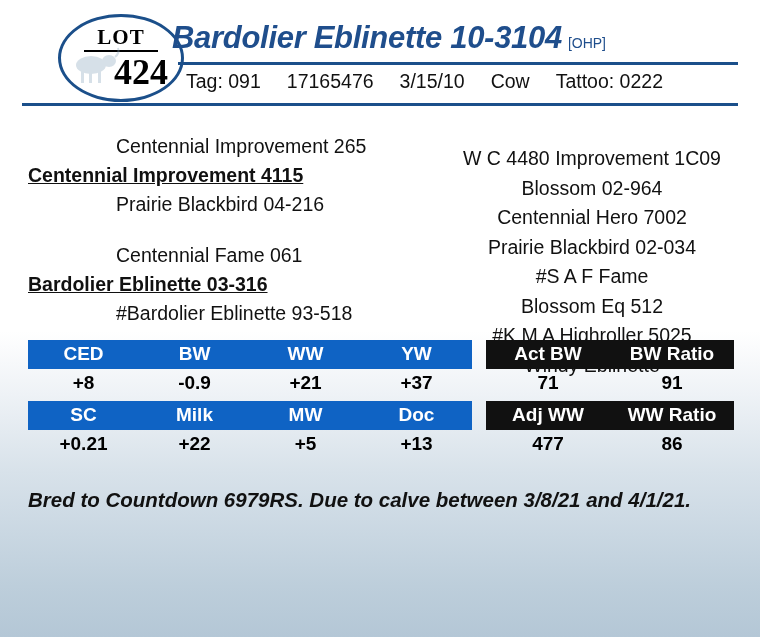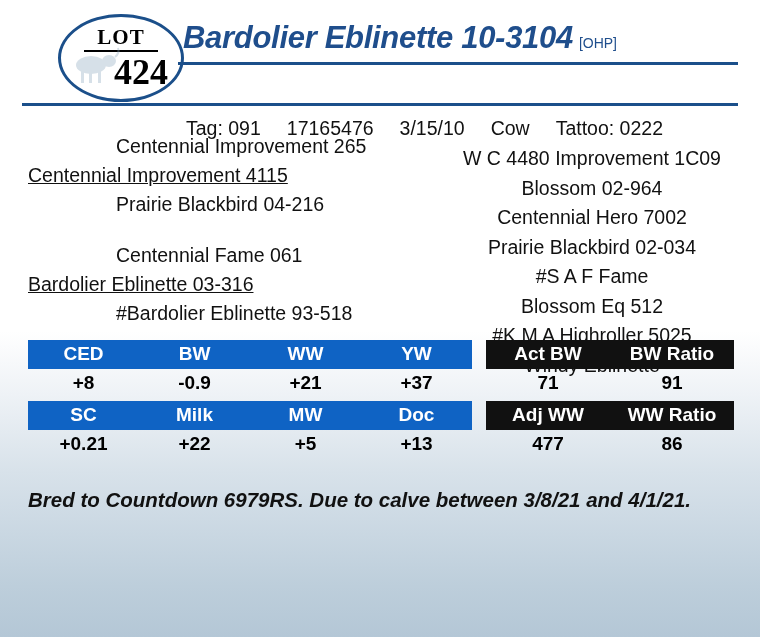--- a/index.html
+++ b/index.html
@@ -87,21 +87,21 @@
     left: 10px;
     top: 26px;
     width: 52px;
     height: 44px;
     opacity: .35;
     pointer-events: none;
   }
 
   .title-row {
     position: absolute;
-    left: 183px;
+    left: 172px;
     top: 20px;
     display: flex;
     align-items: baseline;
     gap: 6px;
   }
   .title-main {
     font-family: "Liberation Sans", sans-serif;
     font-weight: bold;
     font-style: italic;
     font-size: 31px;
@@ -134,21 +134,21 @@
   .tag-row {
     position: absolute;
     left: 186px;
     top: 70px;
     font-size: 19.5px;
     color: #111;
     white-space: nowrap;
     display: flex;
     gap: 26px;
   }
-  .tag-row span { white-space: nowrap; margin-top: 47px; }
+  .tag-row span { white-space: nowrap; }
 
   
   .pedigree {
     position: relative;
     margin-top: 8px;
     height: 228px;
   }
   .ped-left {
     position: absolute;
     left: 28px;
@@ -163,21 +163,21 @@
     text-align: center;
   }
   .ped-line {
     font-size: 19.5px;
     line-height: 29px;
     color: #111;
     white-space: nowrap;
   }
   .ped-line.indent { padding-left: 88px; }
   .ped-line.sire {
-    font-weight: normal;
+    font-weight: bold;
     text-decoration: underline;
     padding-left: 0;
   }
   .ped-gap { height: 22px; }
   .ped-right .ped-line { line-height: 29.5px; }
 
   
   .epd-wrap {
     position: absolute;
     left: 28px;

